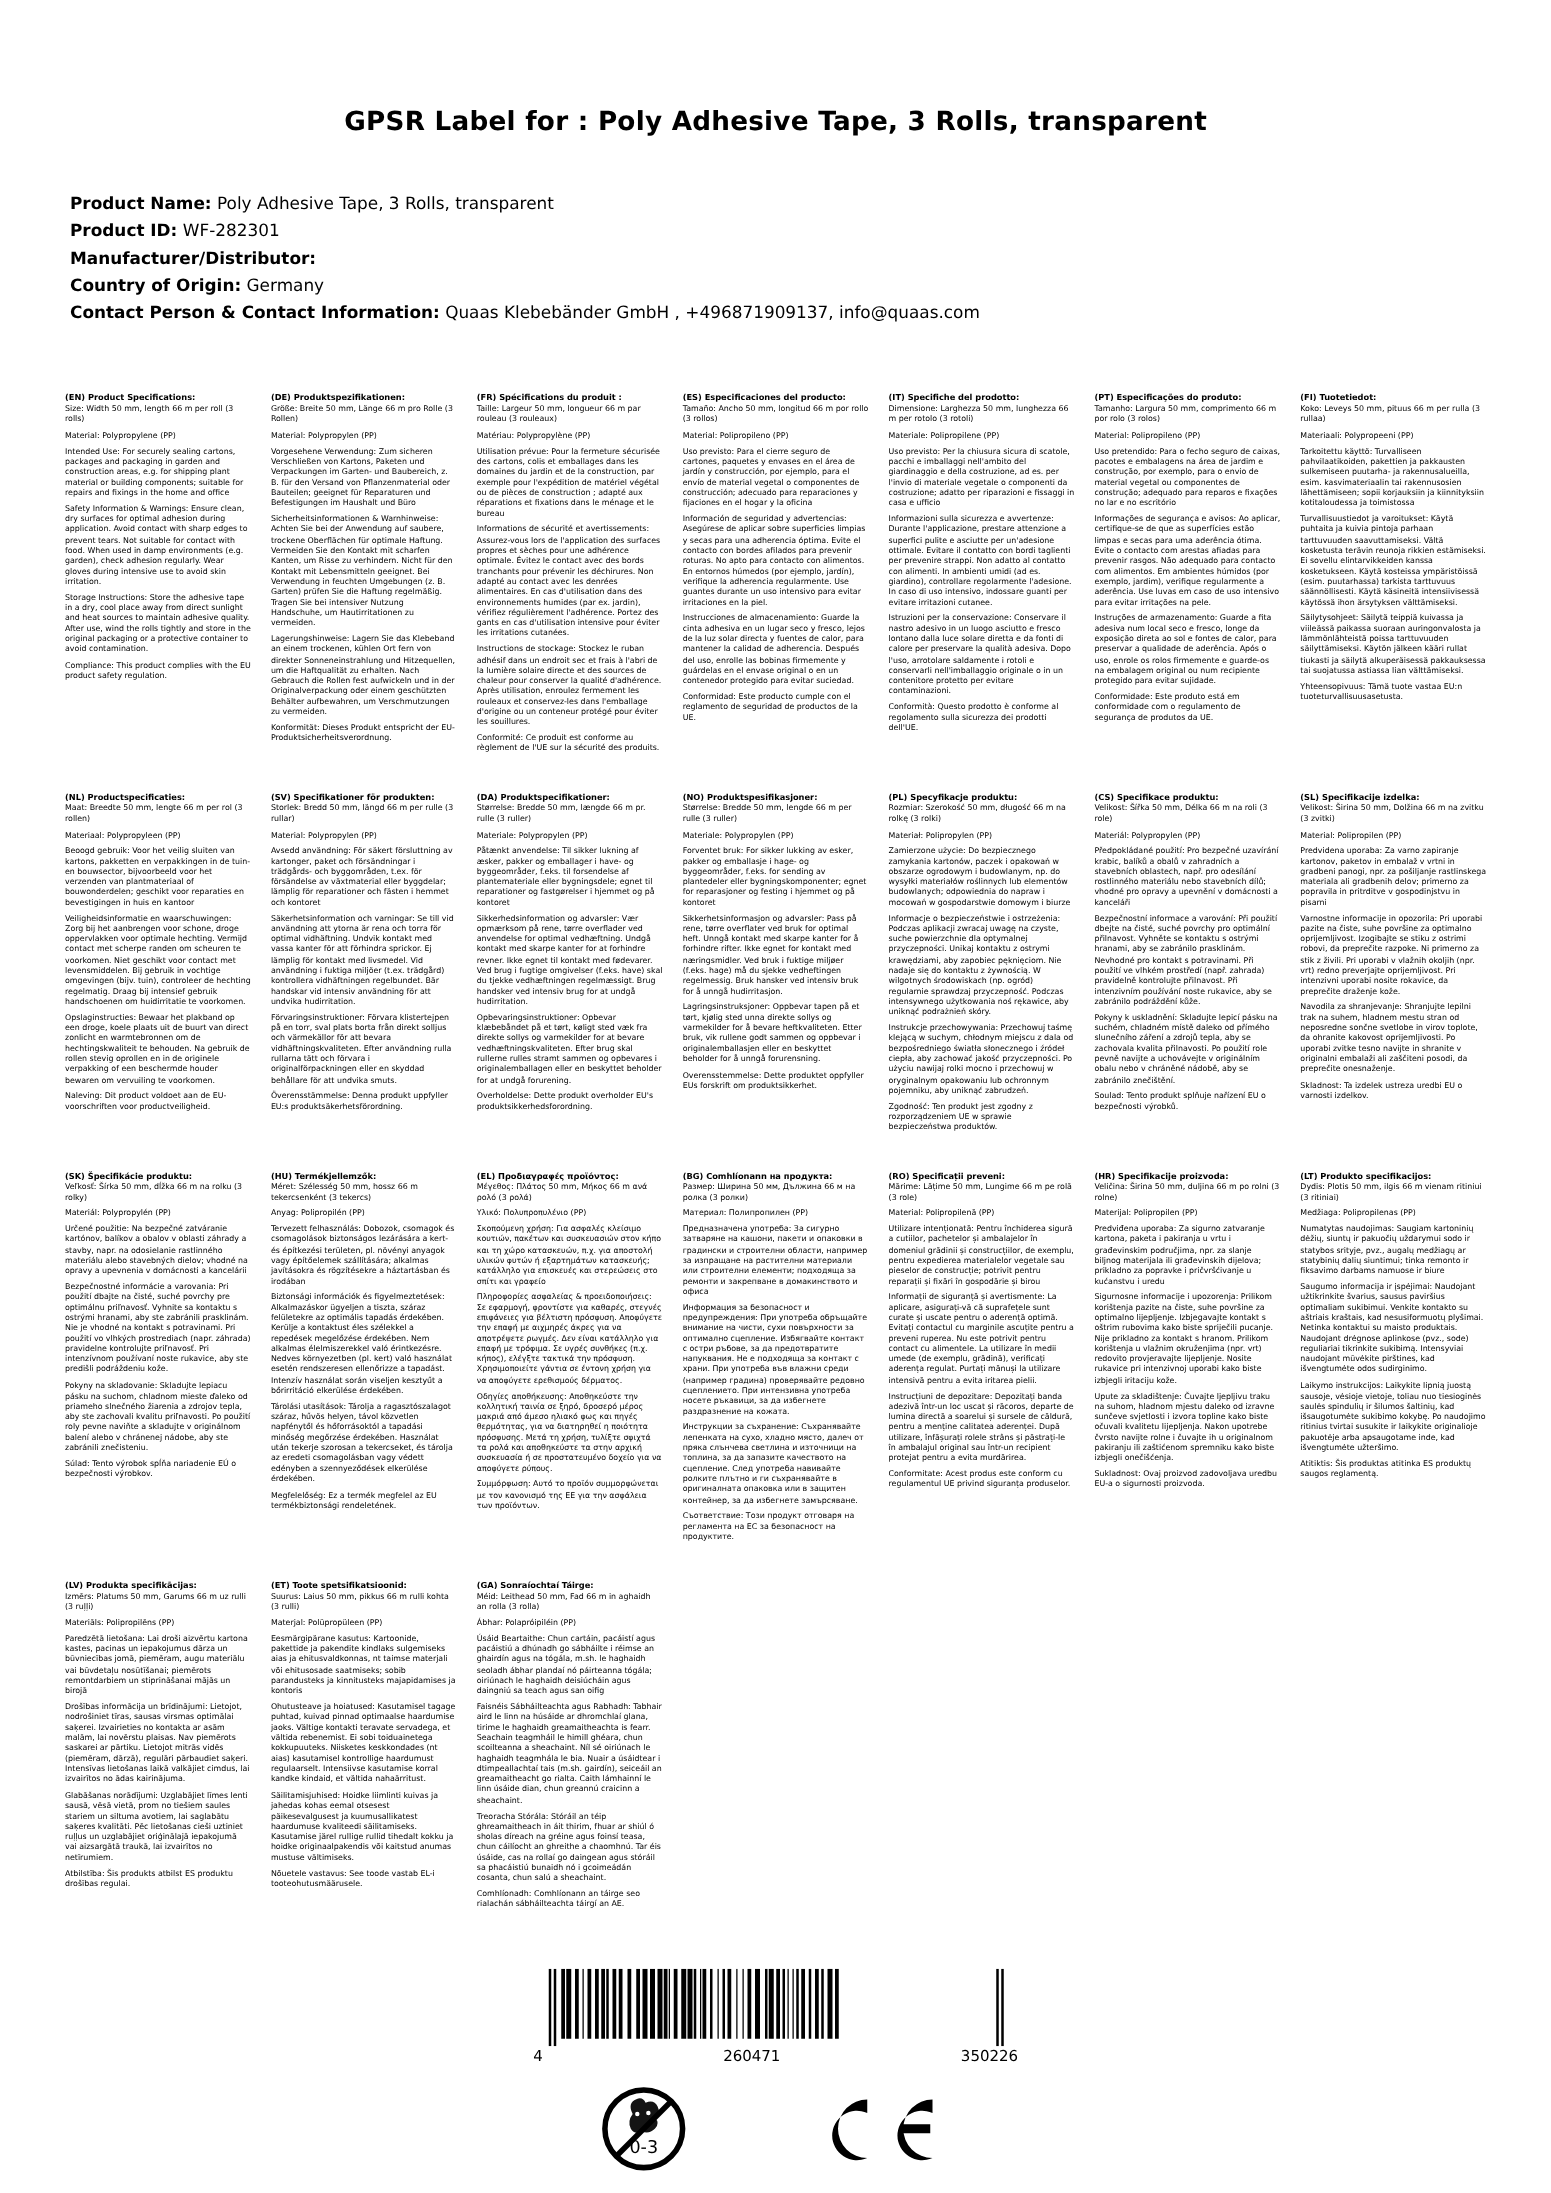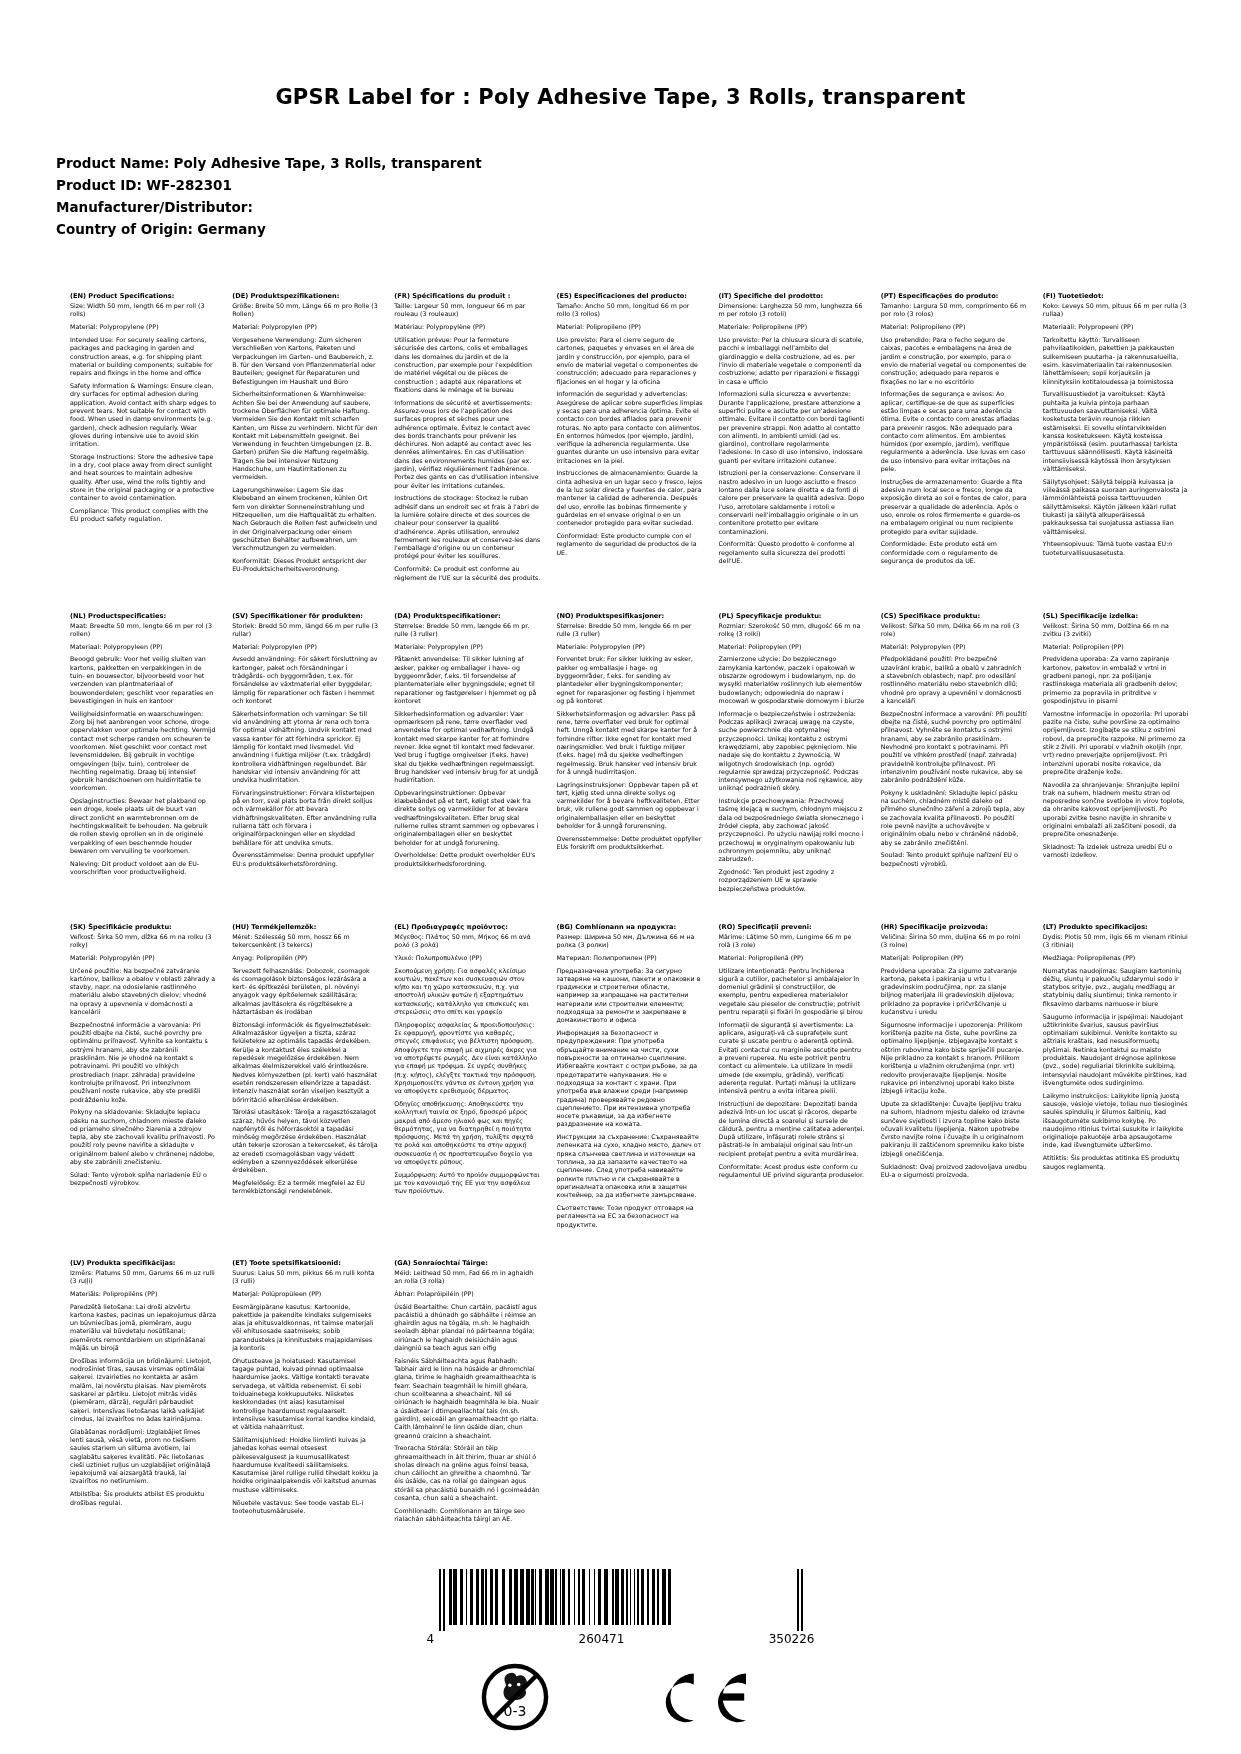--- a/index.html
+++ b/index.html
@@ -27,28 +27,27 @@
     letter-spacing: 0.2px;
     margin: 18px 0 44px 0;
   }
   .header-fields {
     margin: 0 0 52px 4px;
     font-size: 13.5px;
     line-height: 1.62;
   }
   .header-fields .row { white-space: nowrap; }
   .header-fields .lbl { font-weight: bold; text-align: center; }
-  .header-fields .val { font-weight: bold; margin-top: 28px; }
+  .header-fields .val { font-weight: normal; margin-top: 28px; }
 
   .cols {
     display: grid;
     grid-template-columns: repeat(7, 1fr);
     column-gap: 16px;
     row-gap: 30px;
-    margin-left: 18px;
   }
   .cell { }
   .cell .hdr {
     font-size: 6.6px;
     font-weight: bold;
     line-height: 1.32;
     margin-bottom: 1px;
   }
   .cell p {
     font-size: 6.3px;
@@ -111,20 +110,24 @@
       <span class="lbl">Product ID:</span>
       <span class="val">WF-282301</span>
     </div>
     <div class="row">
       <span class="lbl">Manufacturer/Distributor:</span>
       <span class="val"></span>
     </div>
     <div class="row">
       <span class="lbl">Country of Origin:</span>
       <span class="val">Germany</span>
+    </div>
+    <div class="row">
+      <span class="lbl">Contact Person &amp; Contact Information:</span>
+      <span class="val">Quaas Klebebänder GmbH , +496871909137, info@quaas.com</span>
     </div>
   </div>
 
   <div class="cols" id="sections-grid">
       <div class="cell">
         <div class="hdr">(EN) Product Specifications:</div>
         <p>Size: Width 50 mm, length 66 m per roll (3 rolls)</p>
         <p>Material: Polypropylene (PP)</p>
         <p>Intended Use: For securely sealing cartons, packages and packaging in garden and construction areas, e.g. for shipping plant material or building components; suitable for repairs and fixings in the home and office</p>
         <p>Safety Information &amp; Warnings: Ensure clean, dry surfaces for optimal adhesion during application. Avoid contact with sharp edges to prevent tears. Not suitable for contact with food. When used in damp environments (e.g. garden), check adhesion regularly. Wear gloves during intensive use to avoid skin irritation.</p>

